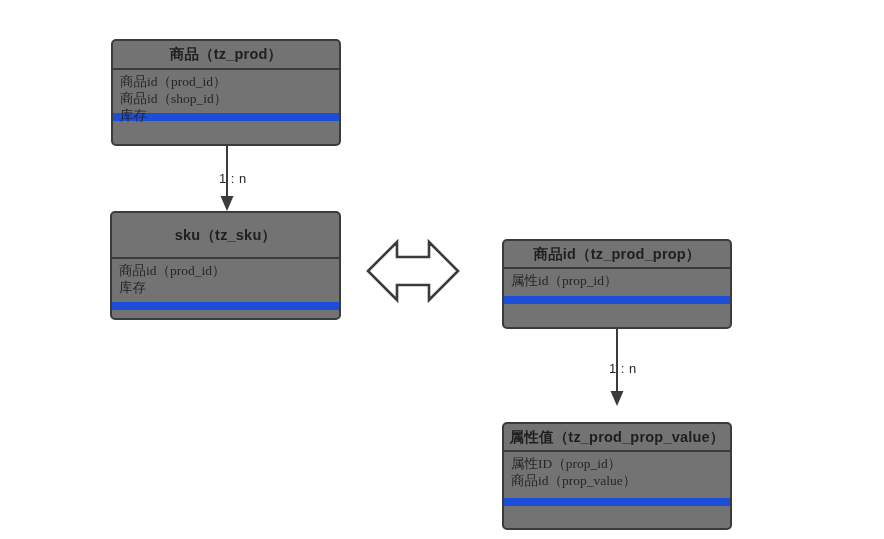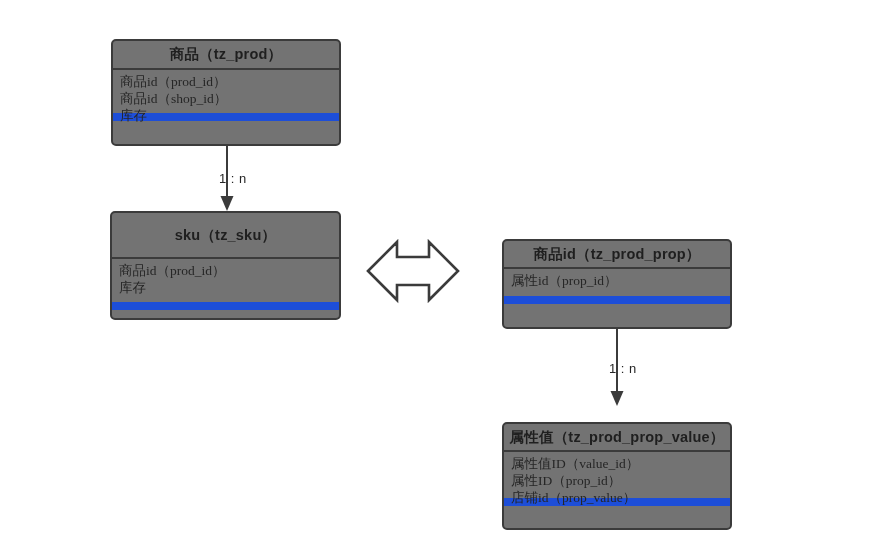--- a/index.html
+++ b/index.html
@@ -154,20 +154,19 @@
     <svg width="30" height="78" viewBox="0 0 30 78" xmlns="http://www.w3.org/2000/svg">
       <line x1="15" y1="0" x2="15" y2="66" stroke="#3b3b3b" stroke-width="2"></line>
       <polygon points="15,77 8.5,62 21.5,62" fill="#3b3b3b"></polygon>
     </svg>
   </div>
   <div class="conn-label" id="label-prop-value">1 : n</div>
 
   <div class="entity" id="box-prop-value">
     <div class="entity-header">属性值（tz_prod_prop_value）</div>
     <div class="entity-body">
-      <div class="attr-row">属性值ID（value_id）</div>
       <div class="attr-row">属性ID（prop_id）</div>
-      <div class="attr-row">店铺id（prop_value）</div>
+      <div class="attr-row">商品id（prop_value）</div>
     </div>
     <div class="entity-footer"></div>
   </div>
 
 </div>
 
 </body></html>

